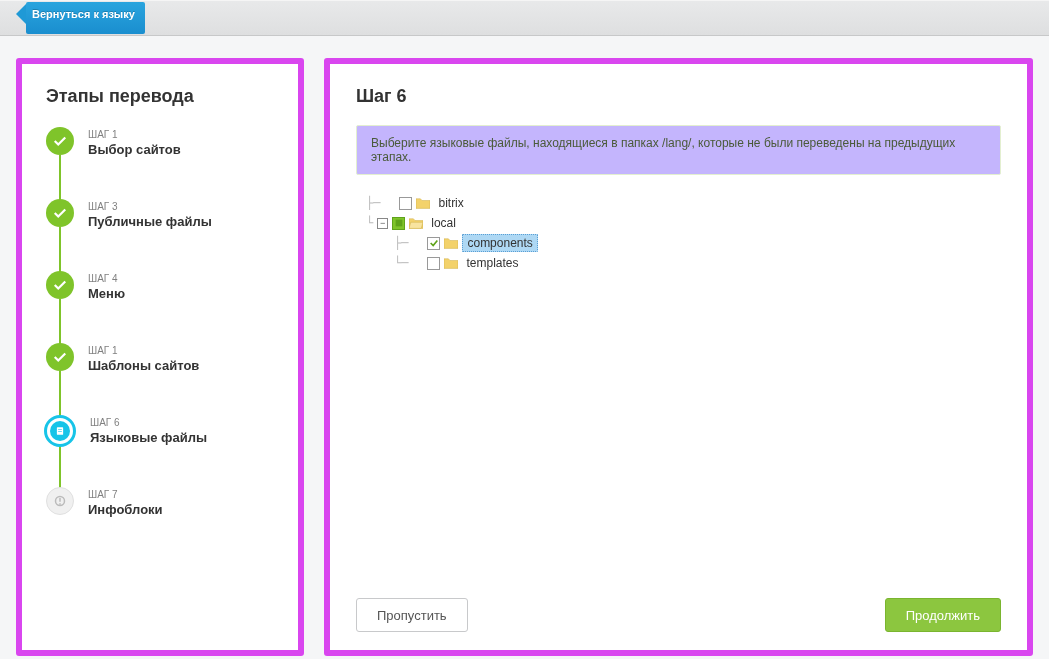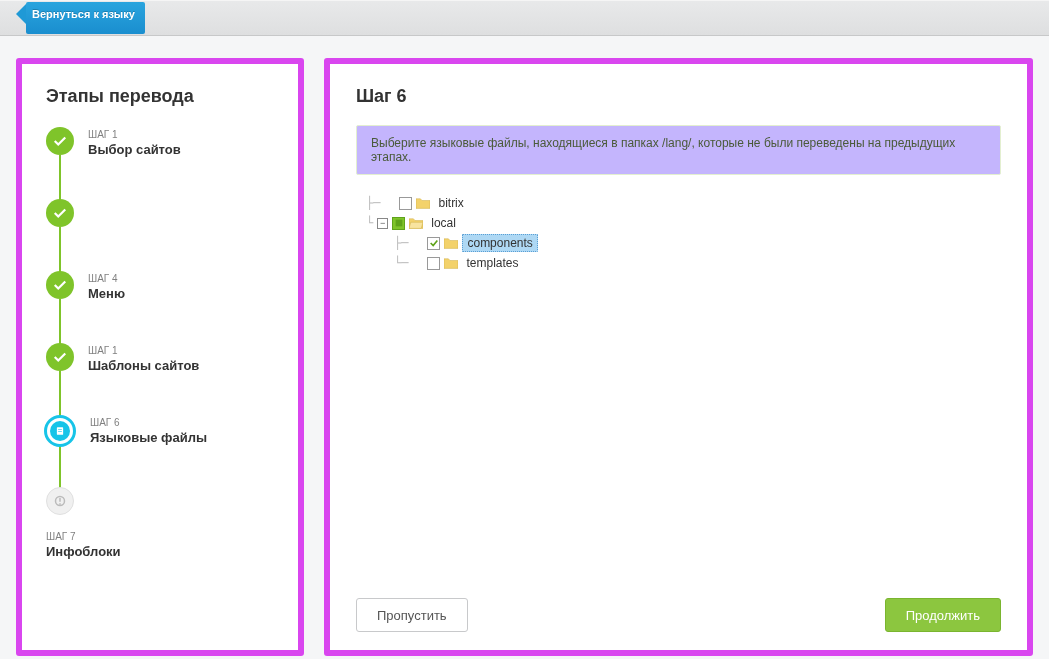--- a/index.html
+++ b/index.html
@@ -69,21 +69,21 @@
     position: relative;
   }
   .step {
     position: relative;
     display: flex;
     align-items: flex-start;
     gap: 14px;
     min-height: 72px;
     padding-bottom: 30px;
   }
-  .step:last-child { padding-bottom: 0; min-height: 40px; flex-direction: column; }
+  .step:last-child { padding-bottom: 0; min-height: 40px; }
   .step-line {
     position: absolute;
     left: 13px;
     top: 28px;
     bottom: -4px;
     width: 2px;
     background: #7fc42a;
   }
   .step:nth-child(6) .step-line { background: #e0e0e0; }
   .step:last-child .step-line { display: none; }
@@ -248,20 +248,24 @@
       </div>
 
 
       <div class="step">
         <div class="step-line"></div>
         <div class="step-icon done">
           <svg class="check-svg" viewBox="0 0 16 16">
               <path d="M2 8 L6 12 L14 4" stroke="#fff" stroke-width="2.5" fill="none"></path>
             </svg>
         </div>
+        <div class="step-text">
+          <div class="step-label">ШАГ 3</div>
+          <div class="step-title">Публичные файлы</div>
+        </div>
       </div>
 
       <div class="step">
         <div class="step-line"></div>
         <div class="step-icon done">
           <svg class="check-svg" viewBox="0 0 16 16">
               <path d="M2 8 L6 12 L14 4" stroke="#fff" stroke-width="2.5" fill="none"></path>
             </svg>
         </div>
         <div class="step-text">

